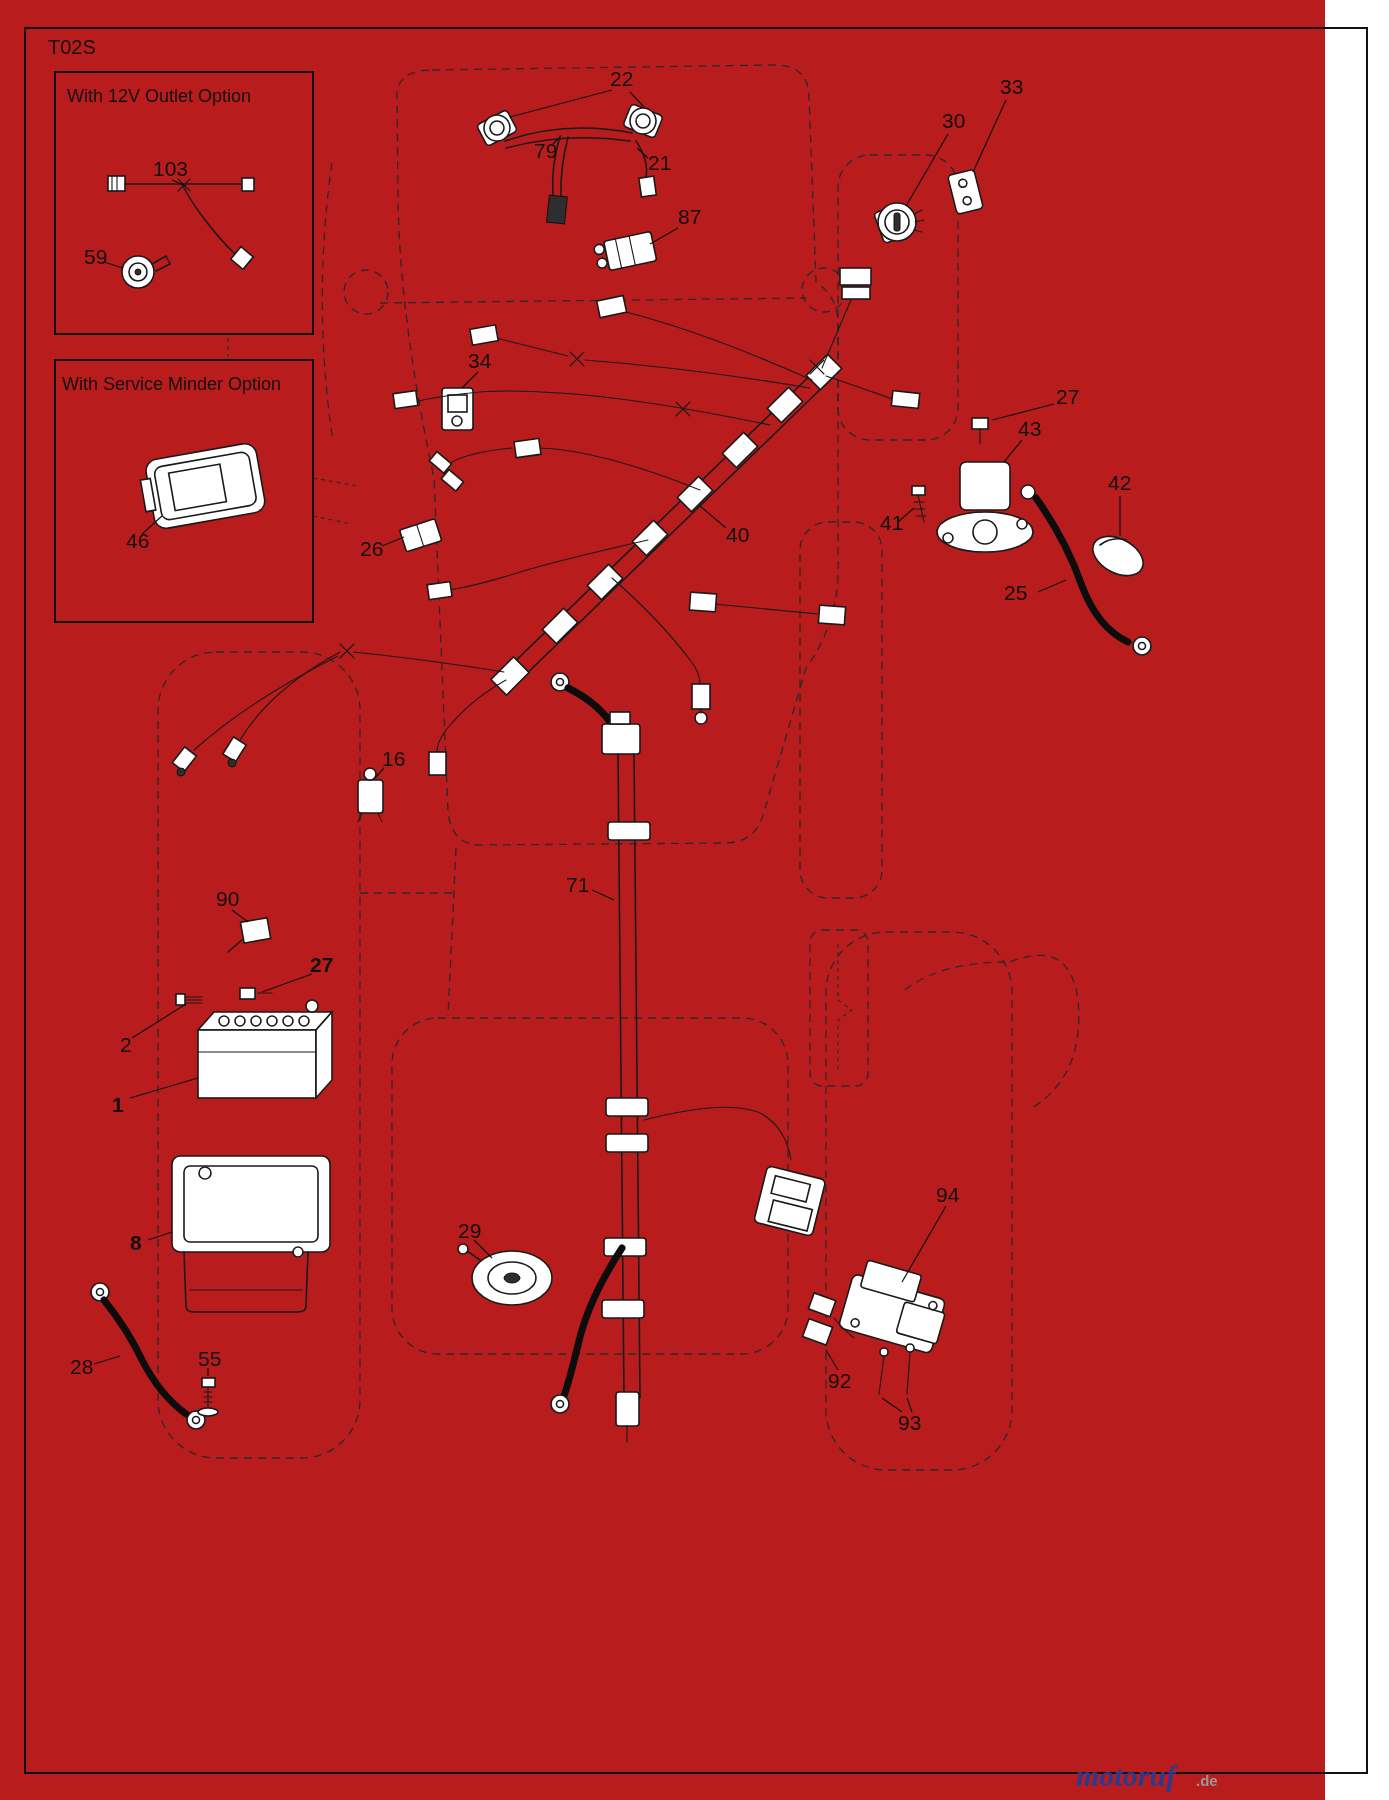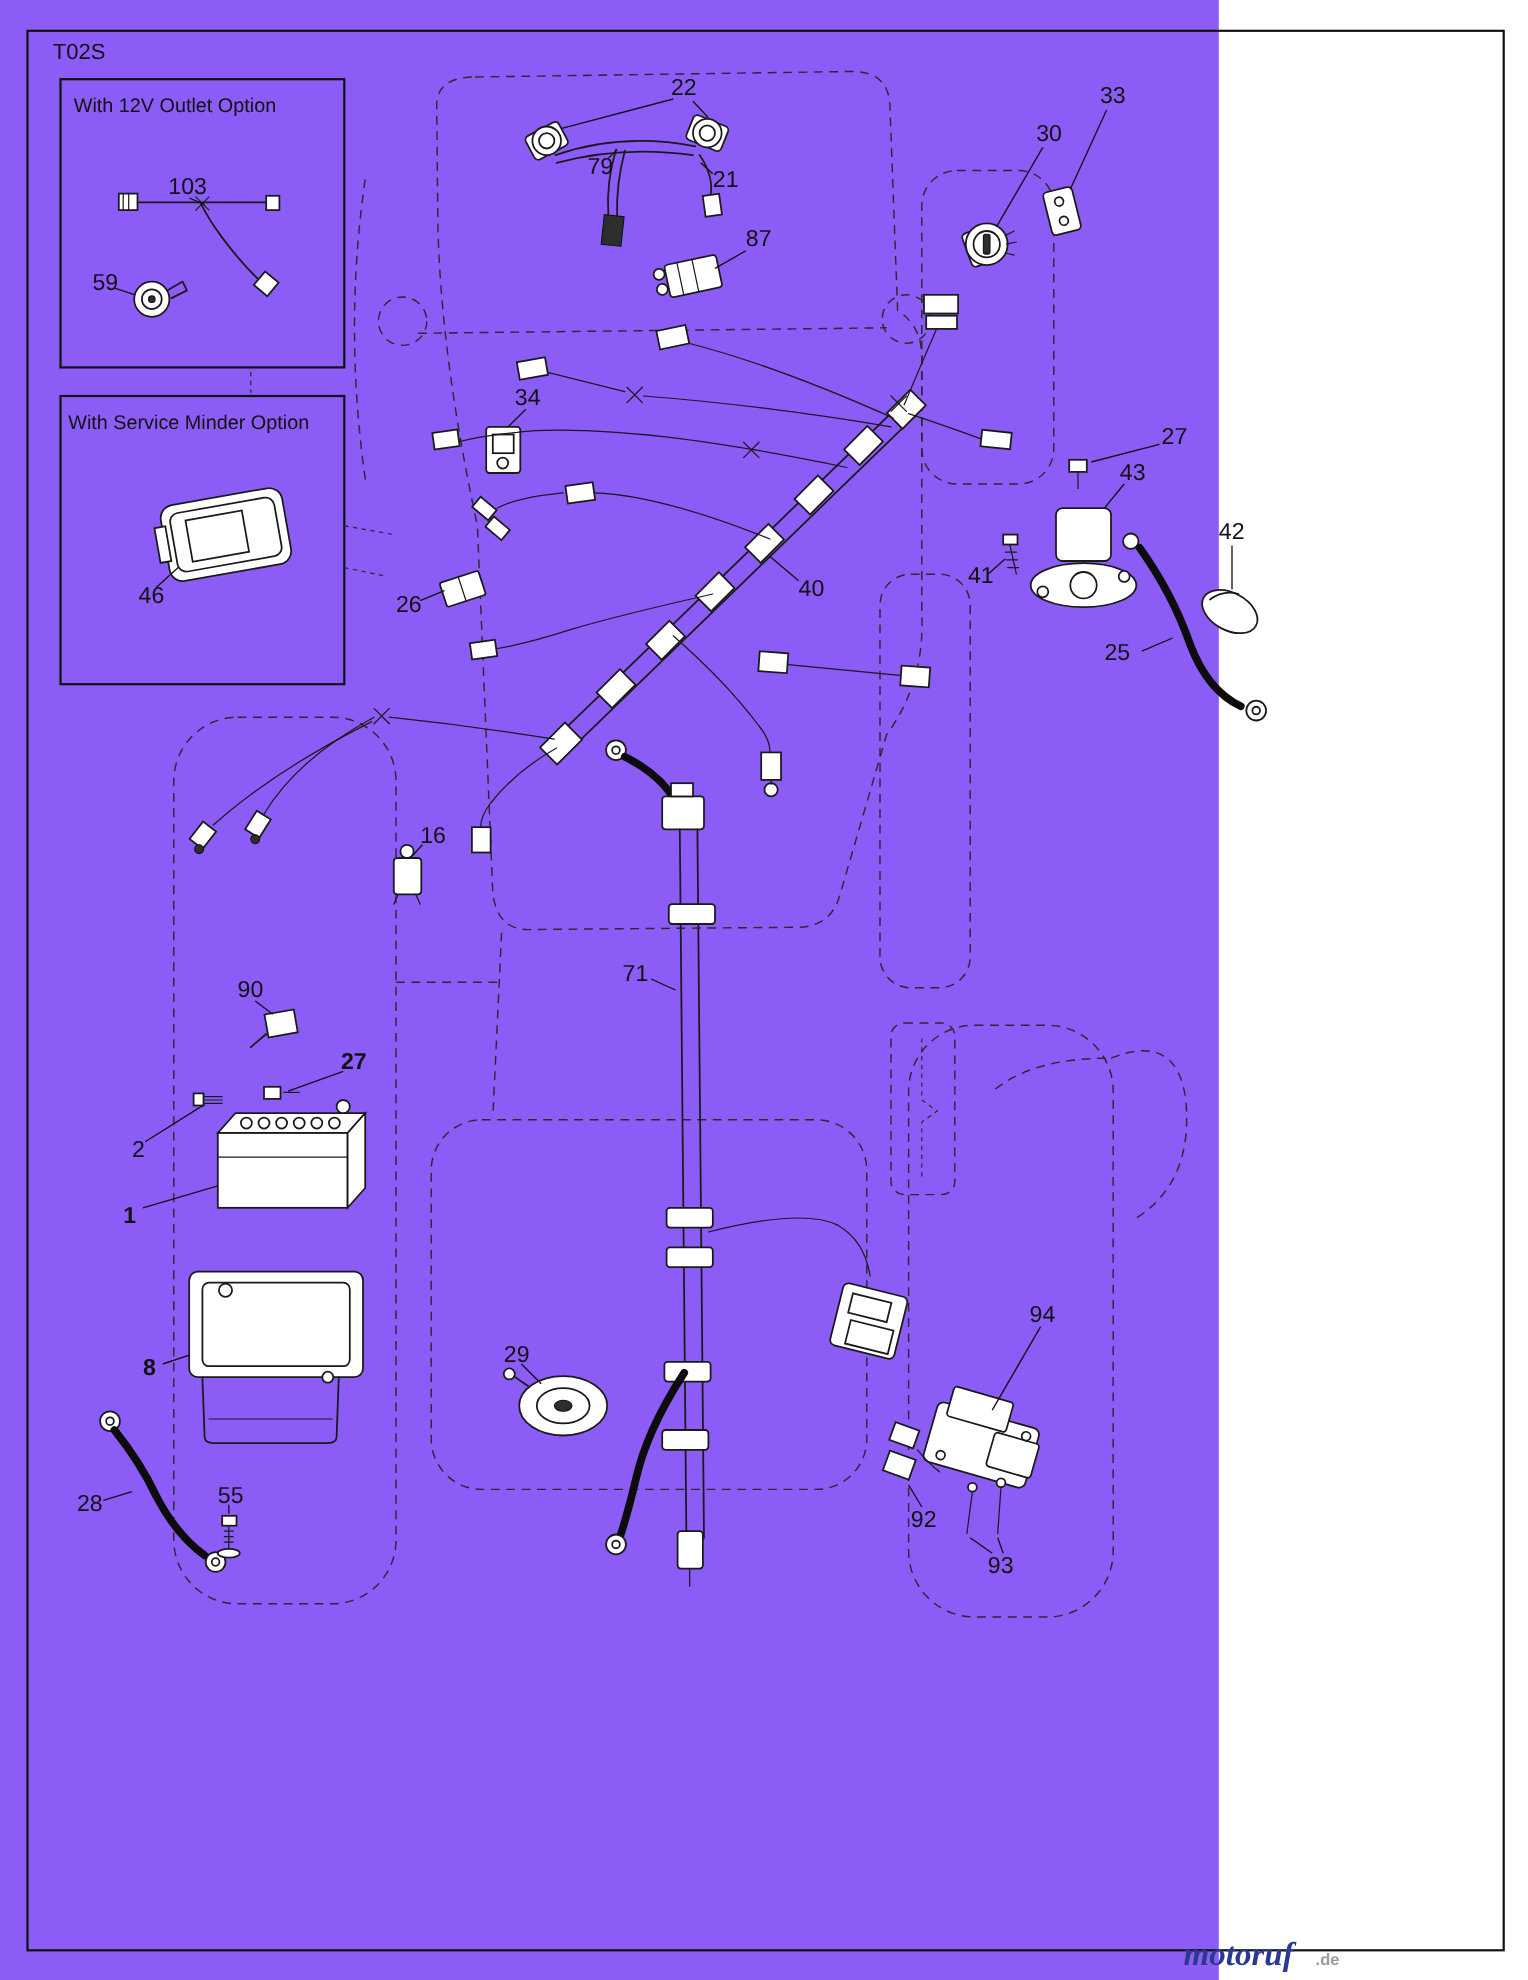--- a/index.html
+++ b/index.html
@@ -1,16 +1,16 @@
 <!DOCTYPE html>
 <html><head>
 <meta charset="utf-8">
 <style>
   html,body{margin:0;padding:0;background:#fff;}
-  .stage{width:1108px;height:1800px;position:relative;background:#8b5cf6;}
+  .stage{width:1325px;height:1800px;position:relative;background:#b91c1c;}
   svg{display:block;}
   .border{fill:none;stroke:#111;stroke-width:2;}
   .box{fill:none;stroke:#111;stroke-width:2;}
   .ln{fill:none;stroke:#1a1a1a;stroke-width:1.6;stroke-linecap:round;stroke-linejoin:round;}
   .thin{fill:none;stroke:#1a1a1a;stroke-width:1.1;stroke-linecap:round;}
   .dash{fill:none;stroke:#2a2a2a;stroke-width:1.3;stroke-dasharray:8 6;stroke-linejoin:round;}
   .dashf{fill:none;stroke:#2a2a2a;stroke-width:1.1;stroke-dasharray:4 4;}
   .cable{fill:none;stroke:#0c0c0c;stroke-width:7;stroke-linecap:round;}
   .part{fill:#fff;stroke:#1a1a1a;stroke-width:1.6;}
   .pdark{fill:#2e2e2e;stroke:#111;stroke-width:1;}

